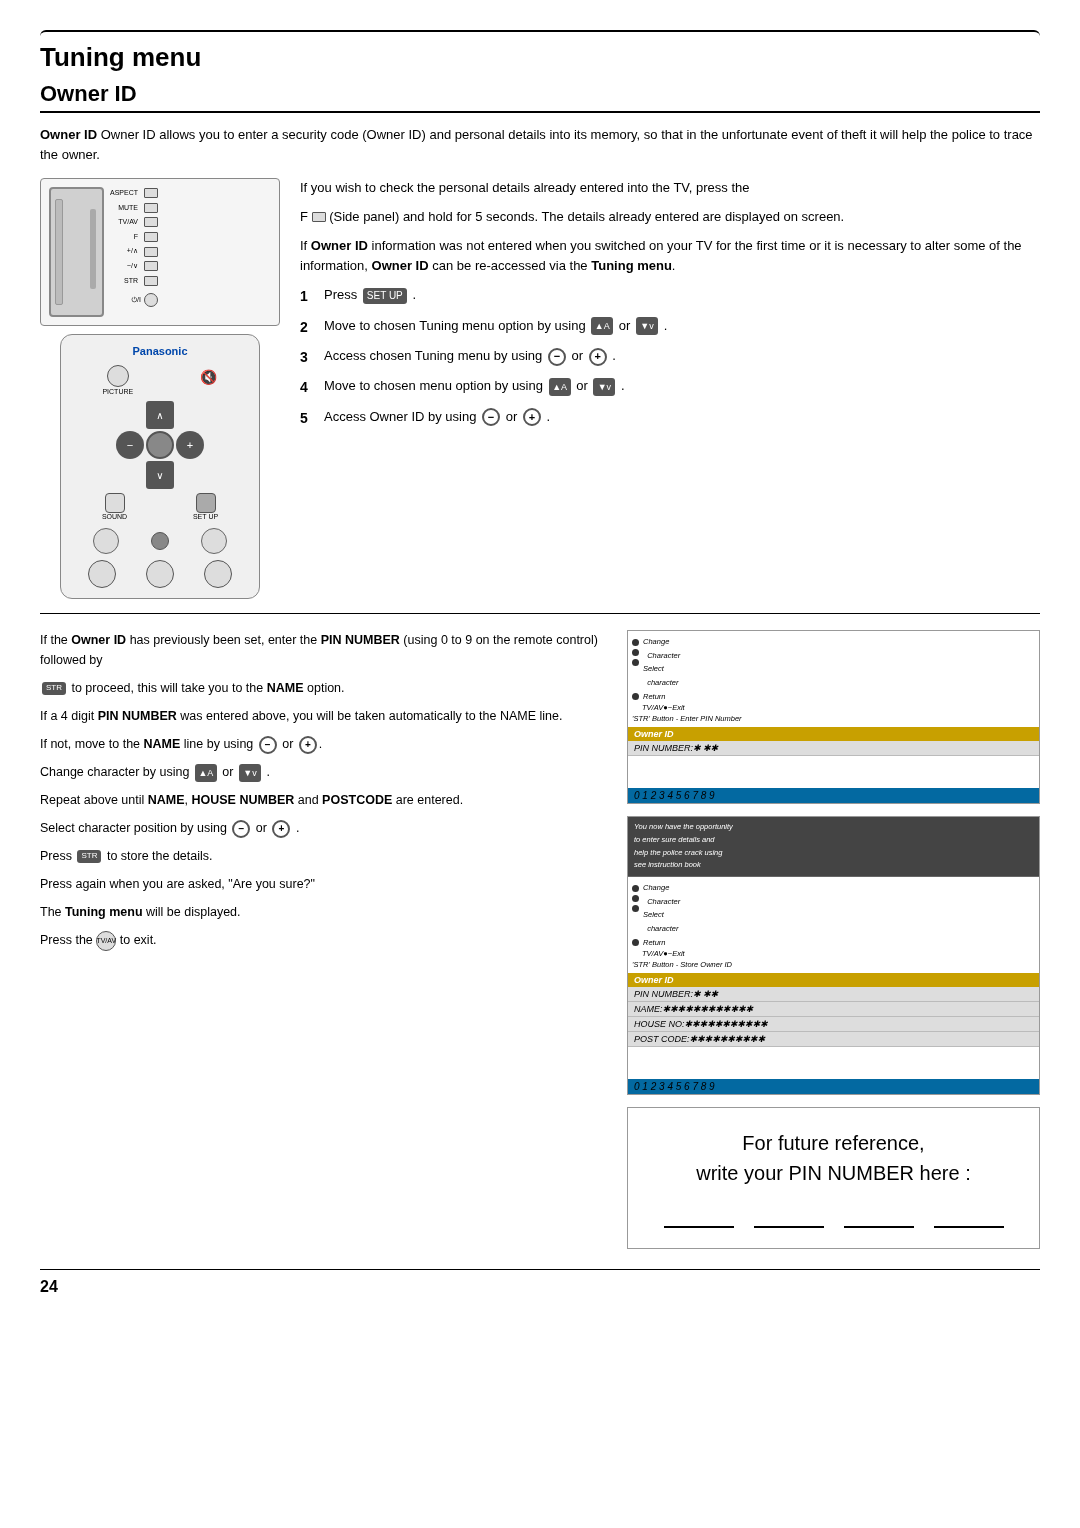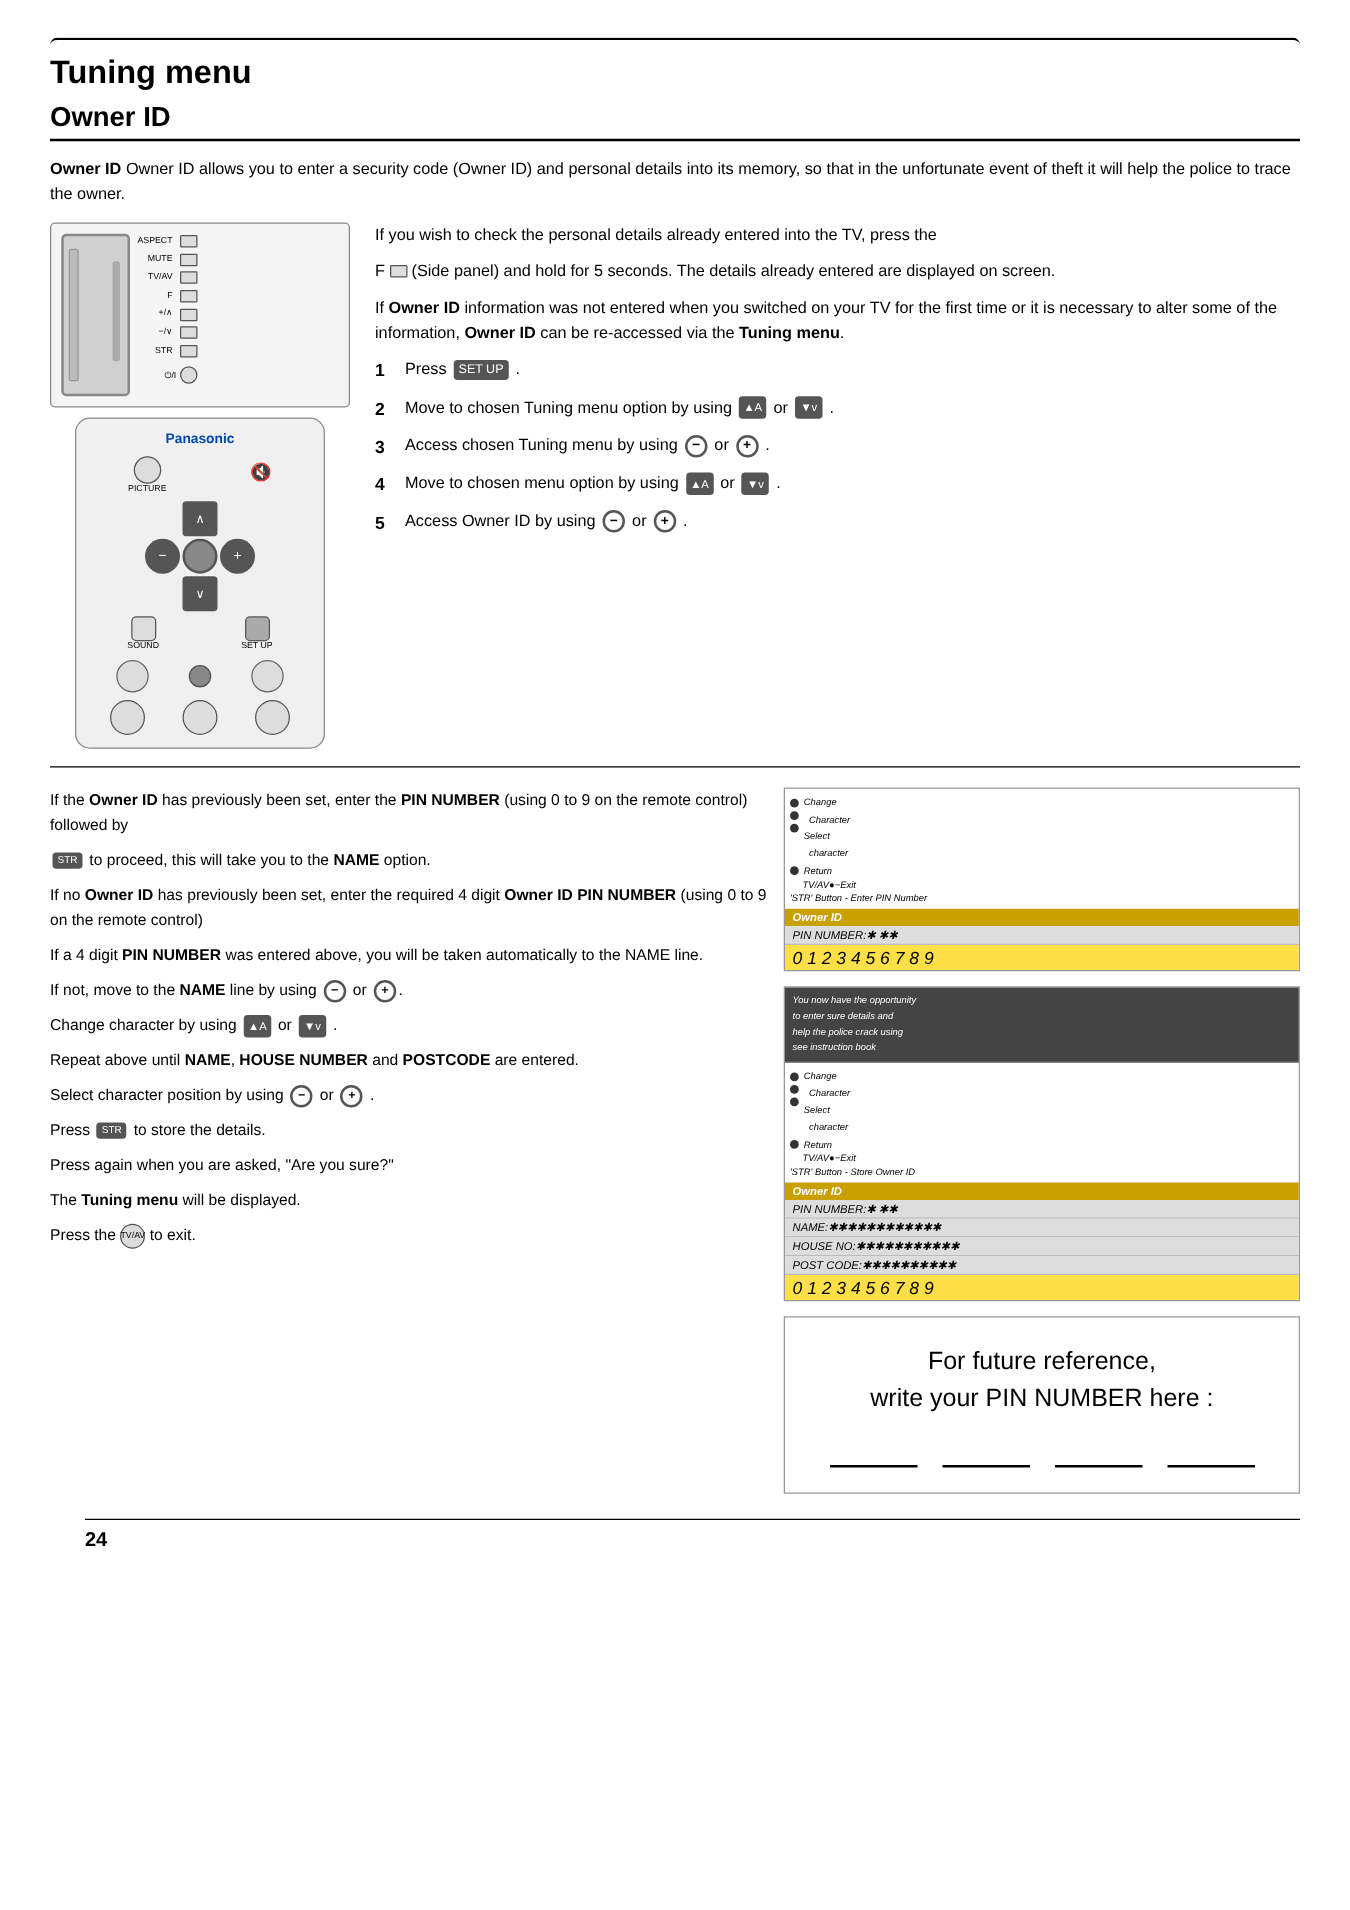--- a/index.html
+++ b/index.html
@@ -203,22 +203,23 @@
 
     .screen-pin-row {
       background: #ddd;
       padding: 2px 6px;
       font-size: 9px;
       border-bottom: 1px solid #bbb;
     }
 
     .screen-number-row {
       padding: 2px 6px;
-      font-size: 14px;
-      background: #fde047;
+      font-size: 10px;
+      background: #0369a1;
+      margin-top: 32px;
     }
 
     
     .future-ref-box {
       border: 1.5px solid #999;
       padding: 20px;
       text-align: center;
       margin-top: 0;
       background: #fff;
     }
@@ -242,21 +243,20 @@
       height: 20px;
     }
 
     
     .page-number {
       font-size: 16px;
       font-weight: bold;
       margin-top: 20px;
       border-top: 1.5px solid #000;
       padding-top: 8px;
-      margin-left: 28px;
     }
 
     .side-panel-labels {
       display: flex;
       flex-direction: column;
       align-items: flex-end;
       gap: 2px;
     }
 
     .screen-dark-info {
@@ -428,25 +428,20 @@
   <div class="left-text-col">
     <p>
       If the <strong>Owner ID</strong> has previously been set, enter the <strong>PIN
       NUMBER</strong> (using 0 to 9 on the remote control) followed by
     </p>
     <p>
       <span class="inline-btn" style="font-size:8px;">STR</span>
       to proceed, this will take you to the <strong>NAME</strong> option.
     </p>
     <p>
-      If no <strong>Owner ID</strong> has previously been set, enter the
-      required 4 digit <strong>Owner ID PIN NUMBER</strong> (using 0 to 9 on
-      the remote control)
-    </p>
-    <p>
       If a 4 digit <strong>PIN NUMBER</strong> was entered above, you will be
       taken automatically to the NAME line.
     </p>
     <p>
       If not, move to the <strong>NAME</strong> line by using
       <span class="nav-btn-round" style="font-size:10px;">−</span>
       or
       <span class="nav-btn-round" style="font-size:10px;">+</span>.
     </p>
     <p>

